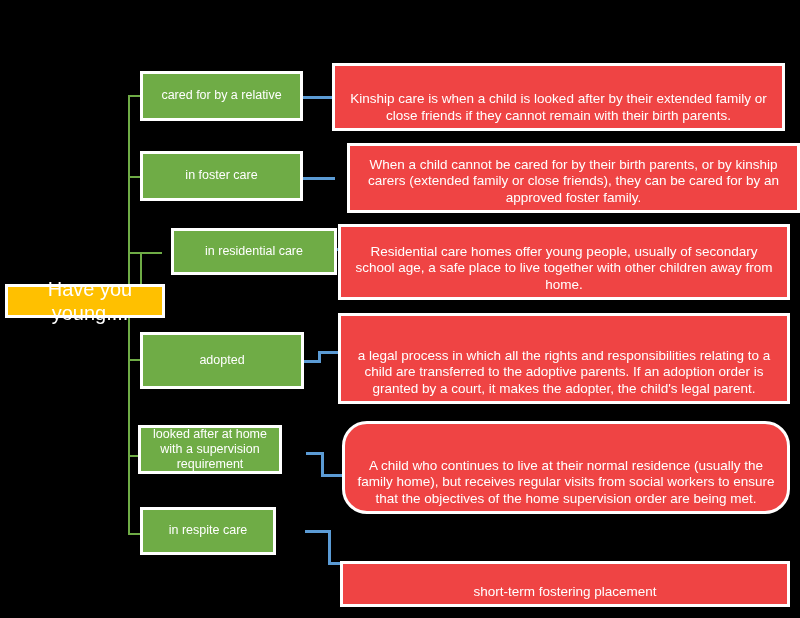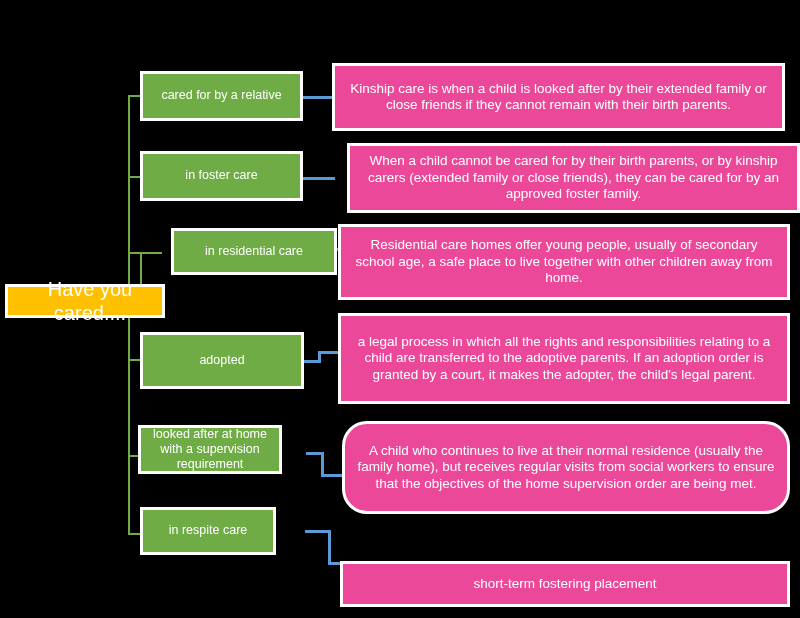--- a/index.html
+++ b/index.html
@@ -34,23 +34,24 @@
     font-size: 20px;
     justify-content: flex-start;
     padding-left: 10px;
   }
   .cat-box {
     background: #6FAC46;
     font-size: 12.5px;
     padding: 2px 6px;
   }
   .desc-box {
-    background: #ec4899;
+    background: #ef4444;
     font-size: 13.5px;
     padding: 4px 10px;
+    align-items: flex-end;
   }
 
   
   .conn {
     position: absolute;
   }
   .g-h { background: #6FAC46; height: 2px; }
   .g-v { background: #6FAC46; width: 2px; }
   .b-h { background: #5B9BD5; height: 3px; }
   .b-v { background: #5B9BD5; width: 3px; }
@@ -92,21 +93,21 @@
 
   <div class="conn b-h" style="left:306px; top:452px; width:18px;"></div>
   <div class="conn b-v" style="left:321px; top:452px; height:25px;"></div>
   <div class="conn b-h" style="left:321px; top:474px; width:22px;"></div>
 
   <div class="conn b-h" style="left:305px; top:530px; width:26px;"></div>
   <div class="conn b-v" style="left:328px; top:530px; height:35px;"></div>
   <div class="conn b-h" style="left:328px; top:562px; width:16px;"></div>
 
   <div class="box root-box" style="left:5px; top:284px; width:160px; height:34px;">
-    <span>Have you cared....</span>
+    <span>Have you young....</span>
   </div>
 
   <div class="box cat-box" style="left:140px; top:71px; width:163px; height:50px;">
     <span>cared for by a relative</span>
   </div>
 
   <div class="box cat-box" style="left:140px; top:151px; width:163px; height:50px;">
     <span>in foster care</span>
   </div>
 

